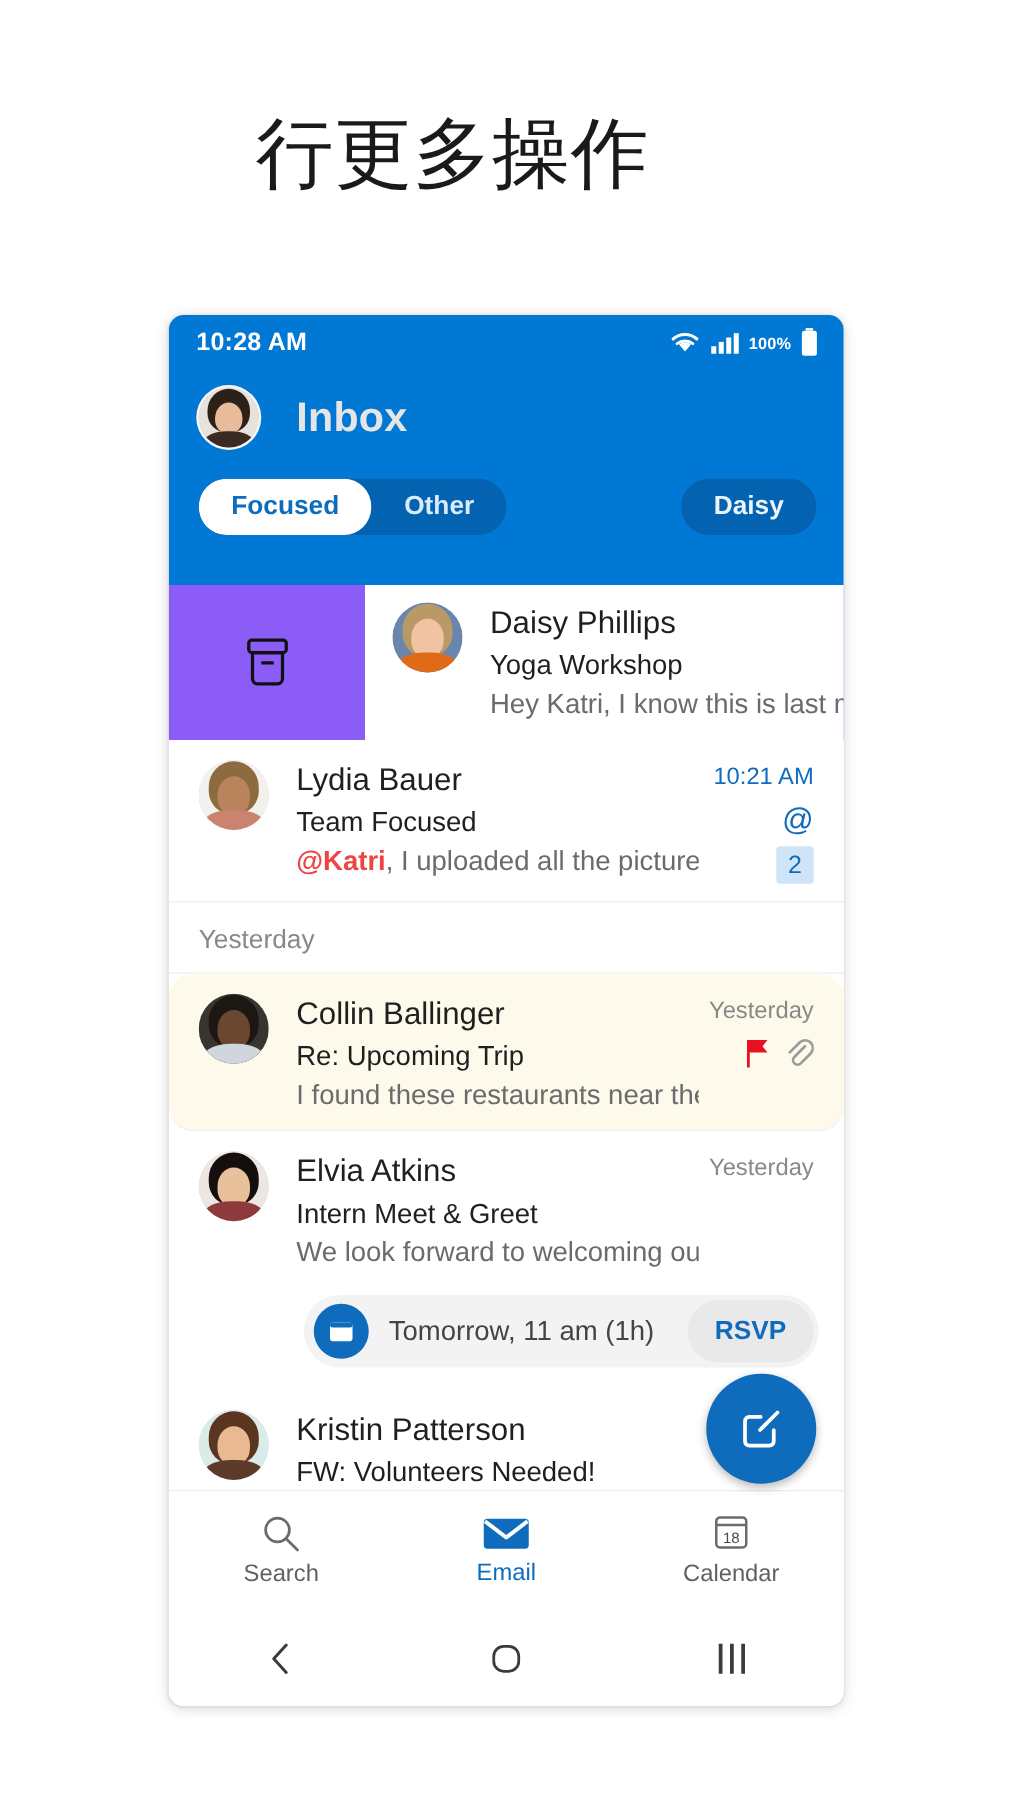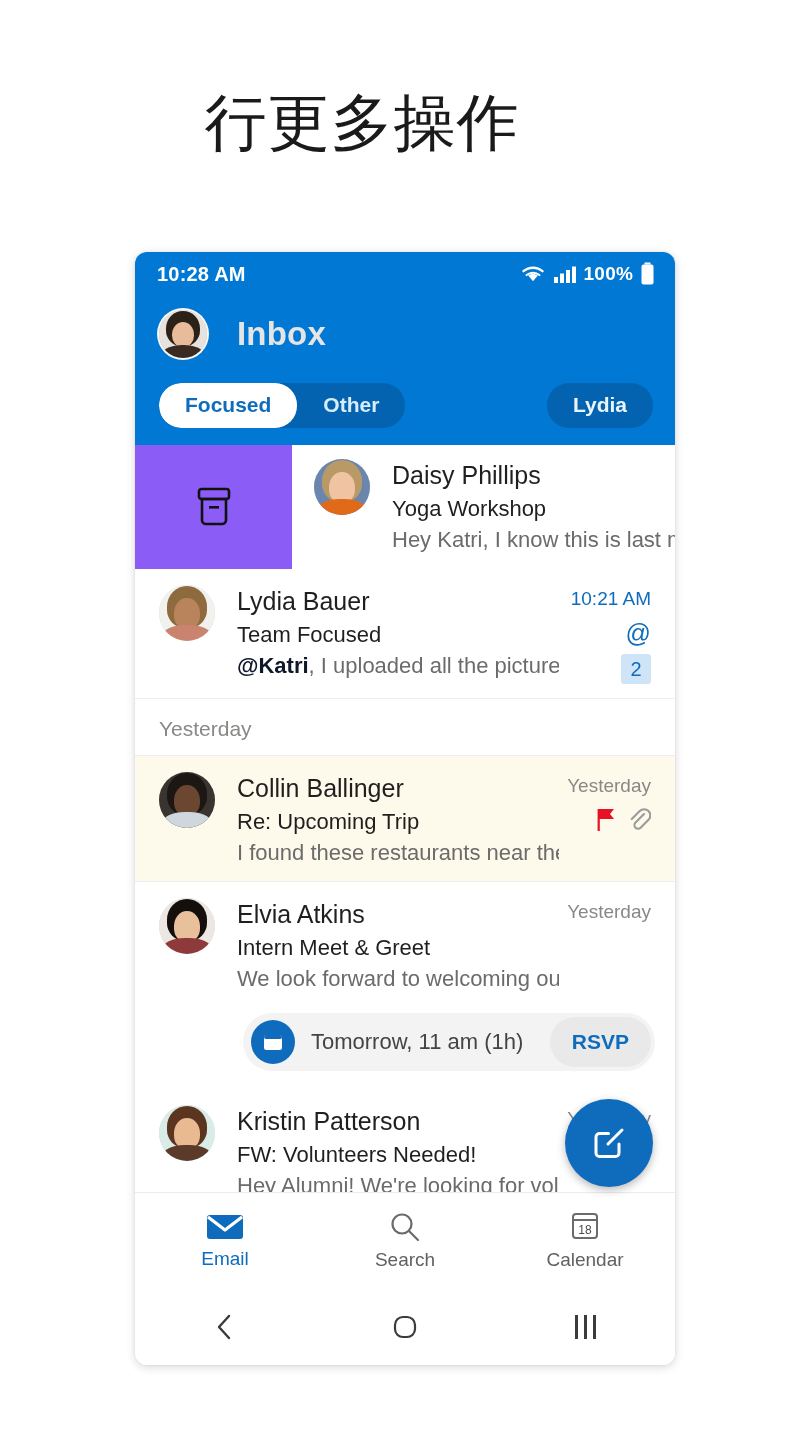--- a/index.html
+++ b/index.html
@@ -39,21 +39,21 @@
     height: 1113px;
     background: #ffffff;
     border-radius: 12px;
     box-shadow: 0 2px 10px rgba(0,0,0,0.16), 0 0 2px rgba(0,0,0,0.10);
     overflow: hidden;
   }
 
   
   .appbar {
     background: #0078d4;
-    height: 193px;
+    height: 216px;
     position: relative;
   }
   .statusbar {
     height: 44px;
     display: flex;
     align-items: center;
     justify-content: space-between;
     padding: 0 20px 0 22px;
     color: #ffffff;
     box-sizing: border-box;
@@ -62,21 +62,21 @@
     font-size: 20px;
     font-weight: 700;
     letter-spacing: 0.2px;
   }
   .status-right {
     display: flex;
     align-items: center;
     gap: 7px;
   }
   .status-batt-text {
-    font-size: 19px;
+    font-size: 13px;
     font-weight: 700;
     letter-spacing: 0.2px;
   }
 
   .titlerow {
     display: flex;
     align-items: center;
     padding: 8px 0 0 22px;
     height: 68px;
     box-sizing: border-box;
@@ -180,21 +180,21 @@
   }
 
   .row {
     display: flex;
     padding: 16px 24px 14px 24px;
     box-sizing: border-box;
     position: relative;
     background: #ffffff;
     border-bottom: 1px solid #eeeeee;
   }
-  .row.flagged { background: #fdfaec; }
+  .row.flagged { background: #fdfaec; border-radius: 20px; }
   .row.no-border { border-bottom: none; }
 
   .avatar {
     width: 56px;
     height: 56px;
     border-radius: 50%;
     flex: none;
     overflow: hidden;
     position: relative;
     background: #cfd8e3;
@@ -224,21 +224,21 @@
   }
   .preview {
     font-size: 22px;
     color: #6b6b6b;
     line-height: 29px;
     margin-top: 2px;
     white-space: nowrap;
     overflow: hidden;
   }
   .preview .mention {
-    color: #0f172a;
+    color: #ef4444;
     font-weight: 700;
   }
 
   .rowmeta {
     flex: none;
     width: 92px;
     text-align: right;
     padding-top: 2px;
   }
   .time {
@@ -466,21 +466,21 @@
         </div>
       </div>
       <div class="app-title">Inbox</div>
     </div>
 
     <div class="tabrow">
       <div class="seg">
         <div class="seg-item active">Focused</div>
         <div class="seg-item">Other</div>
       </div>
-      <div class="filter-btn">Lydia</div>
+      <div class="filter-btn">Daisy</div>
     </div>
   </div>
 
   <div class="maillist">
 
     <div class="swipe-row">
       <div class="swipe-action">
         <svg width="40" height="42" viewBox="0 0 40 42">
           <rect x="5" y="3" width="30" height="10" rx="2.5" fill="none" stroke="#111" stroke-width="2.6"></rect>
           <path d="M8 13 h24 v21 a4 4 0 0 1 -4 4 h-16 a4 4 0 0 1 -4 -4 Z" fill="none" stroke="#111" stroke-width="2.6"></path>
@@ -611,33 +611,33 @@
   </div>
 
   <div class="fab">
     <svg width="40" height="40" viewBox="0 0 40 40">
       <path d="M30 21 v9 a3.5 3.5 0 0 1 -3.5 3.5 h-16 A3.5 3.5 0 0 1 7 30 V14 a3.5 3.5 0 0 1 3.5 -3.5 h9" fill="none" stroke="#ffffff" stroke-width="3" stroke-linecap="round"></path>
       <path d="M19 21 L33 7" fill="none" stroke="#ffffff" stroke-width="3" stroke-linecap="round"></path>
     </svg>
   </div>
 
   <div class="bottomnav">
+    <div class="navitem">
+      <svg width="36" height="32" viewBox="0 0 36 32">
+        <circle cx="15" cy="13" r="9.5" fill="none" stroke="#6b6b6b" stroke-width="2.2"></circle>
+        <path d="M22 20 L31 29" stroke="#6b6b6b" stroke-width="2.2" stroke-linecap="round"></path>
+      </svg>
+      <div class="navlabel">Search</div>
+    </div>
     <div class="navitem active">
       <svg width="40" height="30" viewBox="0 0 40 30">
         <rect x="2" y="3" width="36" height="24" rx="3" fill="#0f6cbd"></rect>
         <path d="M3 5 L20 18 L37 5" fill="none" stroke="#ffffff" stroke-width="3.2" stroke-linejoin="round"></path>
       </svg>
       <div class="navlabel">Email</div>
-    </div>
-    <div class="navitem">
-      <svg width="36" height="32" viewBox="0 0 36 32">
-        <circle cx="15" cy="13" r="9.5" fill="none" stroke="#6b6b6b" stroke-width="2.2"></circle>
-        <path d="M22 20 L31 29" stroke="#6b6b6b" stroke-width="2.2" stroke-linecap="round"></path>
-      </svg>
-      <div class="navlabel">Search</div>
     </div>
     <div class="navitem">
       <svg width="36" height="32" viewBox="0 0 36 32">
         <rect x="6" y="3" width="24" height="24" rx="3" fill="none" stroke="#6b6b6b" stroke-width="2"></rect>
         <path d="M6 9 h24" stroke="#6b6b6b" stroke-width="2"></path>
         <text x="18" y="23" font-size="12" font-family="Liberation Sans, sans-serif" fill="#4a4a4a" text-anchor="middle">18</text>
       </svg>
       <div class="navlabel">Calendar</div>
     </div>
   </div>

